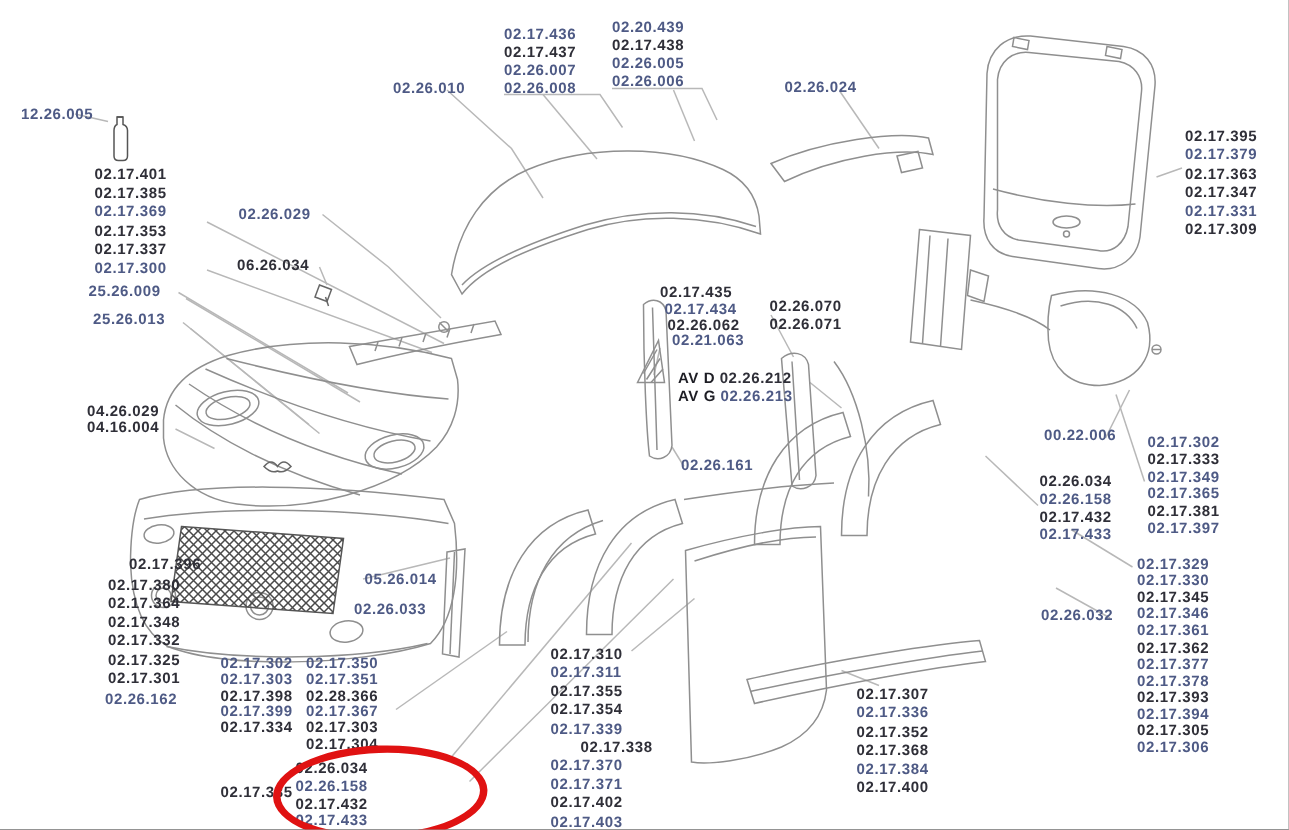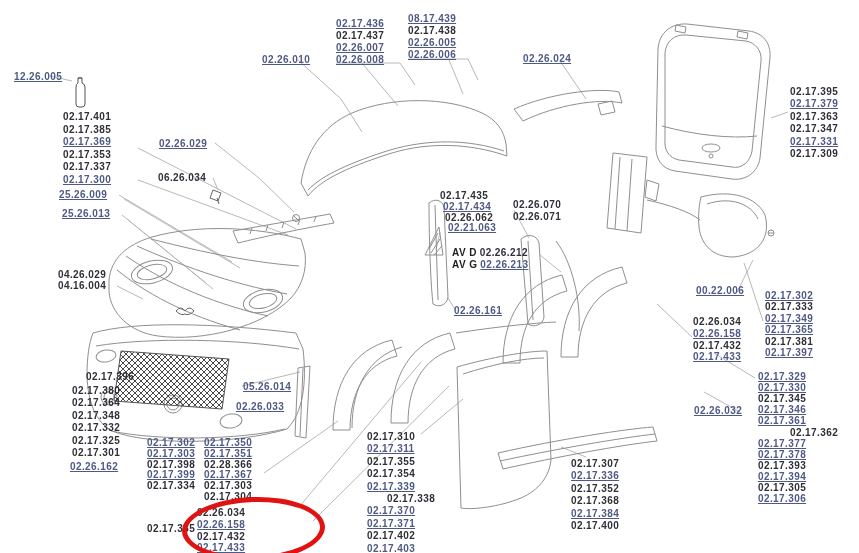--- a/index.html
+++ b/index.html
@@ -11,21 +11,21 @@
     position:relative;width:859px;height:553px;background:var(--bg);
     border-right:1px solid #2b2b2b;border-bottom:2px solid #2b2b2b;
     overflow:hidden;font-family:"Liberation Sans",sans-serif;
   }
   #art{position:absolute;left:0;top:0;}
   .lbl{
     position:absolute;font-size:10px;font-weight:bold;letter-spacing:.4px;
     line-height:11px;color:var(--text);white-space:nowrap;
   }
   .lbl.link{color:var(--link);}
-  .lbl.link .num, .lbl.u{text-decoration:underline;}
+  .lbl.link .num, .lbl.u{}
   .pfx{color:#1d1d24;margin-right:3px;text-decoration:none;display:inline-block;}
   #highlight{
     position:absolute;border:5px solid var(--highlight);border-radius:50%;
     background:transparent;pointer-events:none;
   }
 </style>
 </head>
 <body>
 
 <div id="canvas">
@@ -215,21 +215,21 @@
       <div class="lbl" style="left: 63px; top: 111px;">02.17.401</div>
       <div class="lbl" style="left: 63px; top: 123.5px;">02.17.385</div>
       <div class="lbl link u" style="left: 63px; top: 136px;">02.17.369</div>
       <div class="lbl" style="left: 63px; top: 148.5px;">02.17.353</div>
       <div class="lbl" style="left: 63px; top: 161px;">02.17.337</div>
       <div class="lbl link u" style="left: 63px; top: 173.5px;">02.17.300</div>
       <div class="lbl link u" style="left: 336px; top: 18px;">02.17.436</div>
       <div class="lbl" style="left: 336px; top: 30px;">02.17.437</div>
       <div class="lbl link u" style="left: 336px; top: 42px;">02.26.007</div>
       <div class="lbl link u" style="left: 336px; top: 54px;">02.26.008</div>
-      <div class="lbl link u" style="left: 408px; top: 13px;">08.17.439</div>
+      <div class="lbl link u" style="left: 408px; top: 13px;">02.20.439</div>
       <div class="lbl" style="left: 408px; top: 25px;">02.17.438</div>
       <div class="lbl link u" style="left: 408px; top: 37px;">02.26.005</div>
       <div class="lbl link u" style="left: 408px; top: 49px;">02.26.006</div>
       <div class="lbl" style="left: 790px; top: 86px;">02.17.395</div>
       <div class="lbl link u" style="left: 790px; top: 98.4px;">02.17.379</div>
       <div class="lbl" style="left: 790px; top: 110.8px;">02.17.363</div>
       <div class="lbl" style="left: 790px; top: 123.2px;">02.17.347</div>
       <div class="lbl link u" style="left: 790px; top: 135.6px;">02.17.331</div>
       <div class="lbl" style="left: 790px; top: 148px;">02.17.309</div>
       <div class="lbl" style="left: 440px; top: 190px;">02.17.435</div>
@@ -246,21 +246,21 @@
       <div class="lbl" style="left: 765px; top: 301.4px;">02.17.333</div>
       <div class="lbl link u" style="left: 765px; top: 312.8px;">02.17.349</div>
       <div class="lbl link u" style="left: 765px; top: 324.2px;">02.17.365</div>
       <div class="lbl" style="left: 765px; top: 335.6px;">02.17.381</div>
       <div class="lbl link u" style="left: 765px; top: 347px;">02.17.397</div>
       <div class="lbl link u" style="left: 758px; top: 371px;">02.17.329</div>
       <div class="lbl link u" style="left: 758px; top: 382.1px;">02.17.330</div>
       <div class="lbl" style="left: 758px; top: 393.2px;">02.17.345</div>
       <div class="lbl link u" style="left: 758px; top: 404.3px;">02.17.346</div>
       <div class="lbl link u" style="left: 758px; top: 415.4px;">02.17.361</div>
-      <div class="lbl" style="left: 758px; top: 426.5px; margin-left: 32px;">02.17.362</div>
+      <div class="lbl" style="left: 758px; top: 426.5px;">02.17.362</div>
       <div class="lbl link u" style="left: 758px; top: 437.6px;">02.17.377</div>
       <div class="lbl link u" style="left: 758px; top: 448.7px;">02.17.378</div>
       <div class="lbl" style="left: 758px; top: 459.8px;">02.17.393</div>
       <div class="lbl link u" style="left: 758px; top: 470.9px;">02.17.394</div>
       <div class="lbl" style="left: 758px; top: 482px;">02.17.305</div>
       <div class="lbl link u" style="left: 758px; top: 493.1px;">02.17.306</div>
       <div class="lbl" style="left: 51px; top: 371px; padding-left: 35px;">02.17.396</div>
       <div class="lbl" style="left: 72px; top: 385px;">02.17.380</div>
       <div class="lbl" style="left: 72px; top: 397.4px;">02.17.364</div>
       <div class="lbl" style="left: 72px; top: 409.8px;">02.17.348</div>

